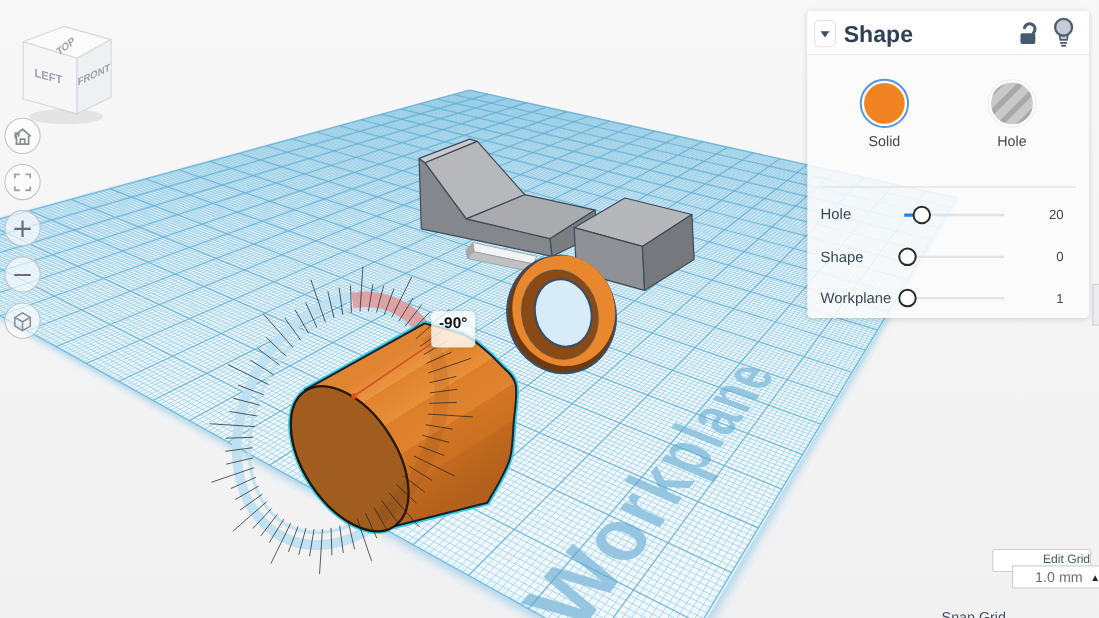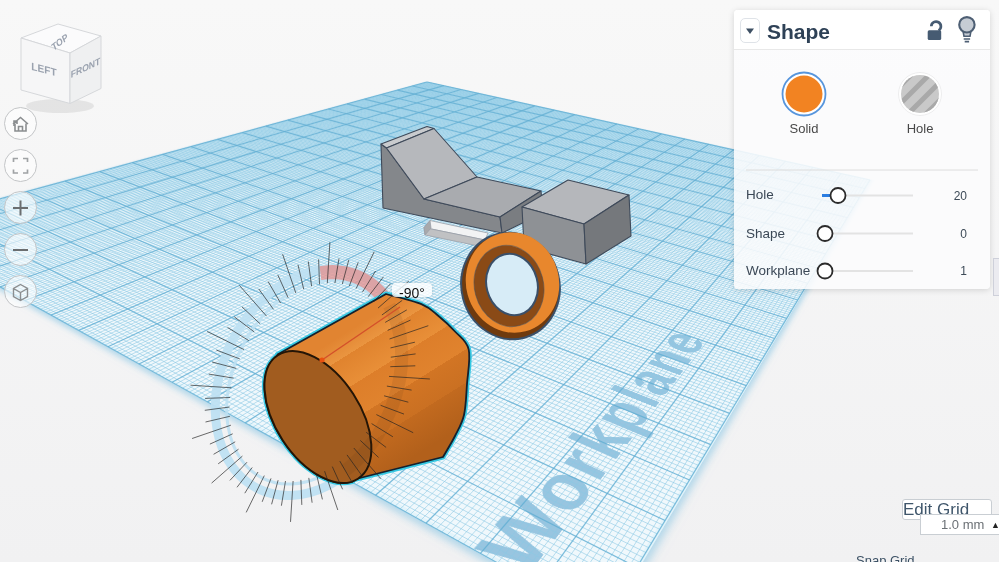--- a/index.html
+++ b/index.html
@@ -10,26 +10,26 @@
 background-clip:padding-box;border:6px solid rgba(226,243,251,0.95);
 box-shadow:0 0 10px 5px rgba(130,195,227,0.6);}
 #wptext{position:absolute;left:1398px;top:1592px;transform:rotate(-90deg);transform-origin:0 0;
 font-size:104px;font-weight:bold;color:rgba(70,150,198,0.52);letter-spacing:4px;white-space:nowrap}
 svg{position:absolute;left:0;top:0}
 .panel{position:absolute;left:734px;top:10px;width:256px;height:279px;background:rgba(252,252,253,0.88);border-radius:4px;box-shadow:0 1px 6px rgba(0,0,0,0.15)}
 .phead{position:absolute;left:0;top:0;width:100%;height:40px;background:rgba(255,255,255,0.96);border-bottom:1px solid #e8e8e8;border-radius:4px 4px 0 0}
 .ddbtn{position:absolute;left:6px;top:8px;width:20px;height:25px;border:1px solid #dfe3e8;border-radius:5px;background:#fff}
 .ptitle{position:absolute;left:33px;top:10px;font-size:21px;font-weight:bold;color:#2e4156}
 .srow{position:absolute;font-size:13.5px;color:#3b4856}
-.editgrid{position:absolute;left:902px;top:499px;width:90px;height:21px;background:#fff;border:1px solid #c9ced3;border-radius:3px;font-size:17px;color:#3f566b;text-align:left;line-height:19px}
+.editgrid{position:absolute;left:902px;top:499px;width:90px;height:21px;background:#fff;border:1px solid #c9ced3;border-radius:3px;font-size:11px;color:#3f566b;text-align:right;line-height:19px}
 .snaplbl{position:absolute;left:856px;top:553px;font-size:13px;color:#3c5165}
 .snapdd{position:absolute;left:920px;top:514px;width:88px;height:21px;background:#fff;border:1px solid #c9ced3;font-size:13px;color:#6b7075;line-height:19px;padding-left:20px}
 .sbthumb{position:absolute;left:993px;top:258px;width:6px;height:38px;background:#ebebf0;border:1px solid #ced0da;border-right:none}
 .circbtn{position:absolute;width:33px;height:33px;border-radius:50%;border:1px solid #c2c4c6;background:rgba(255,255,255,0.6)}
-.tooltip{position:absolute;left:392px;top:283px;width:40px;height:14px;background:rgba(255,255,255,0.8);border-radius:4px;box-shadow:0 0 3px rgba(0,0,0,0.15);font-size:14px;font-weight:normal;color:#111;text-align:center;line-height:21px}
+.tooltip{position:absolute;left:392px;top:283px;width:40px;height:33px;background:rgba(255,255,255,0.8);border-radius:4px;box-shadow:0 0 3px rgba(0,0,0,0.15);font-size:14px;font-weight:bold;color:#111;text-align:center;line-height:21px}
 </style></head>
 <body>
 <div id="stage">
 <div id="plane">
       <div id="wptext">Workplane</div>
     </div>
 <svg id="gridlines" width="999" height="562" viewBox="0 0 999 562">
       <g stroke="rgba(140,200,228,0.66)" stroke-width="0.9">
         <line x1="428.7" y1="82.4" x2="-104.1" y2="229.0"></line>
         <line x1="425.6" y1="82.4" x2="869.5" y2="180.8"></line>

